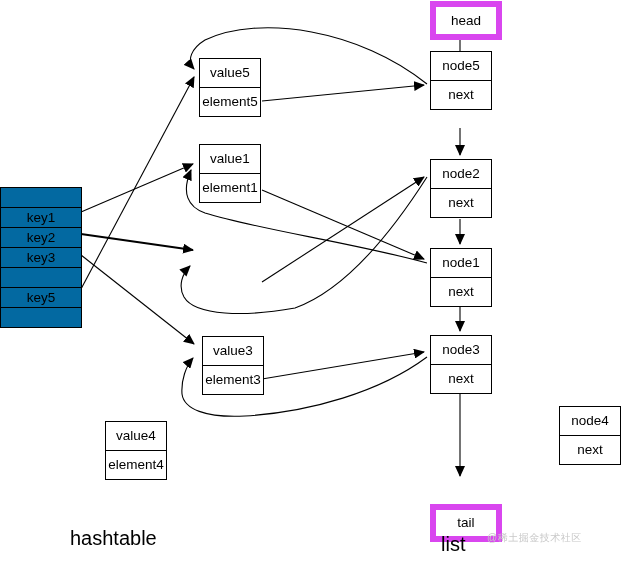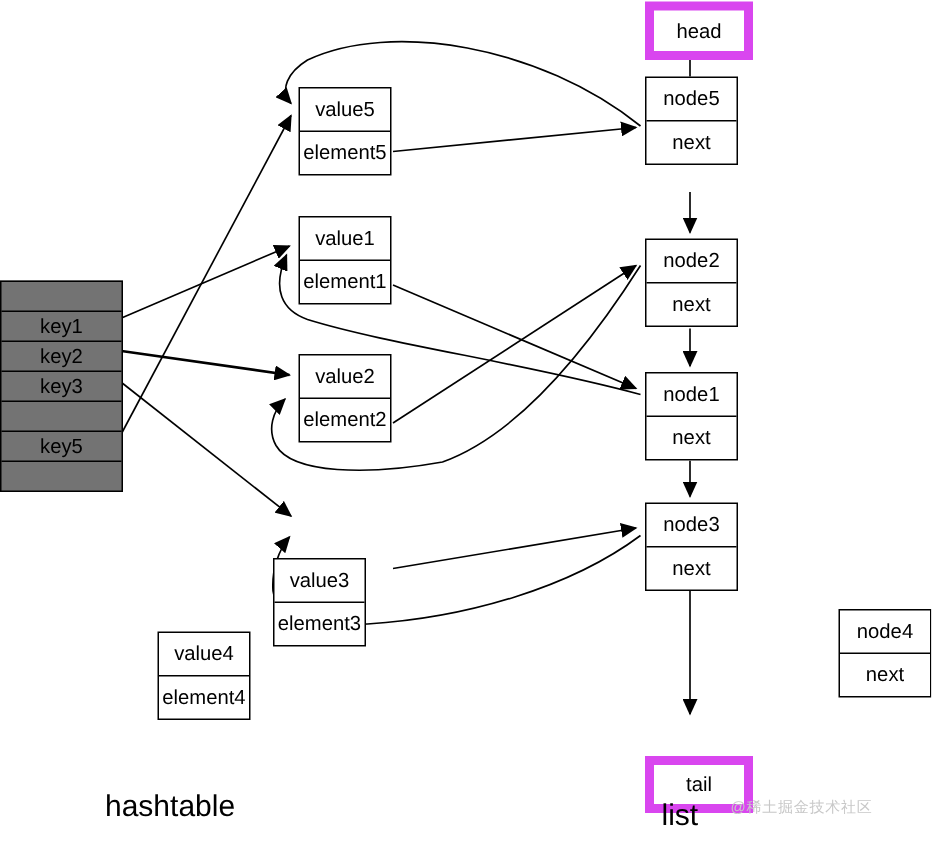--- a/index.html
+++ b/index.html
@@ -3,21 +3,21 @@
 <meta charset="utf-8">
 <style>
   html,body { margin:0; padding:0; background:#ffffff; }
   .stage {
     position:relative; width:621px; height:563px; background:#ffffff;
     font-family:"Liberation Sans", sans-serif; color:#000; overflow:hidden;
   }
   .edges { position:absolute; left:0; top:0; width:621px; height:563px; }
 
   
-  .hashtable { position:absolute; left:0px; top:187px; width:80px; border:1px solid #000; background:#737373; }
+  .hashtable { position:absolute; left:0px; top:187px; width:80px; border:1px solid #000; background:#0369a1; }
   .ht-row { height:19px; line-height:19px; border-bottom:1px solid #000;
             text-align:center; font-size:13.5px; }
   .ht-row:last-child { border-bottom:none; }
 
   
   .box2 { position:absolute; width:60px; border:1px solid #000; background:#fff; }
   .box2 .cell { height:28px; line-height:28px; text-align:center; font-size:13.5px; }
   .box2 .cell.top { border-bottom:1px solid #000; }
 
   
@@ -74,25 +74,21 @@
   </div>
 
   <div class="box2" style="left:199px; top:58px;">
     <div class="cell top">value5</div>
     <div class="cell">element5</div>
   </div>
   <div class="box2" style="left:199px; top:144px;">
     <div class="cell top">value1</div>
     <div class="cell">element1</div>
   </div>
-  <div class="box2" style="left:199px; top:236px;">
-    <div class="cell top">value2</div>
-    <div class="cell">element2</div>
-  </div>
-  <div class="box2" style="left:182px; top:336px;margin-top:36px;">
+  <div class="box2" style="left:202px; top:336px;">
     <div class="cell top">value3</div>
     <div class="cell">element3</div>
   </div>
   <div class="box2" style="left:105px; top:421px;">
     <div class="cell top">value4</div>
     <div class="cell">element4</div>
   </div>
 
   <div class="box1" style="left:430px; top:1px; height:27px; line-height:27px;">head</div>
 

